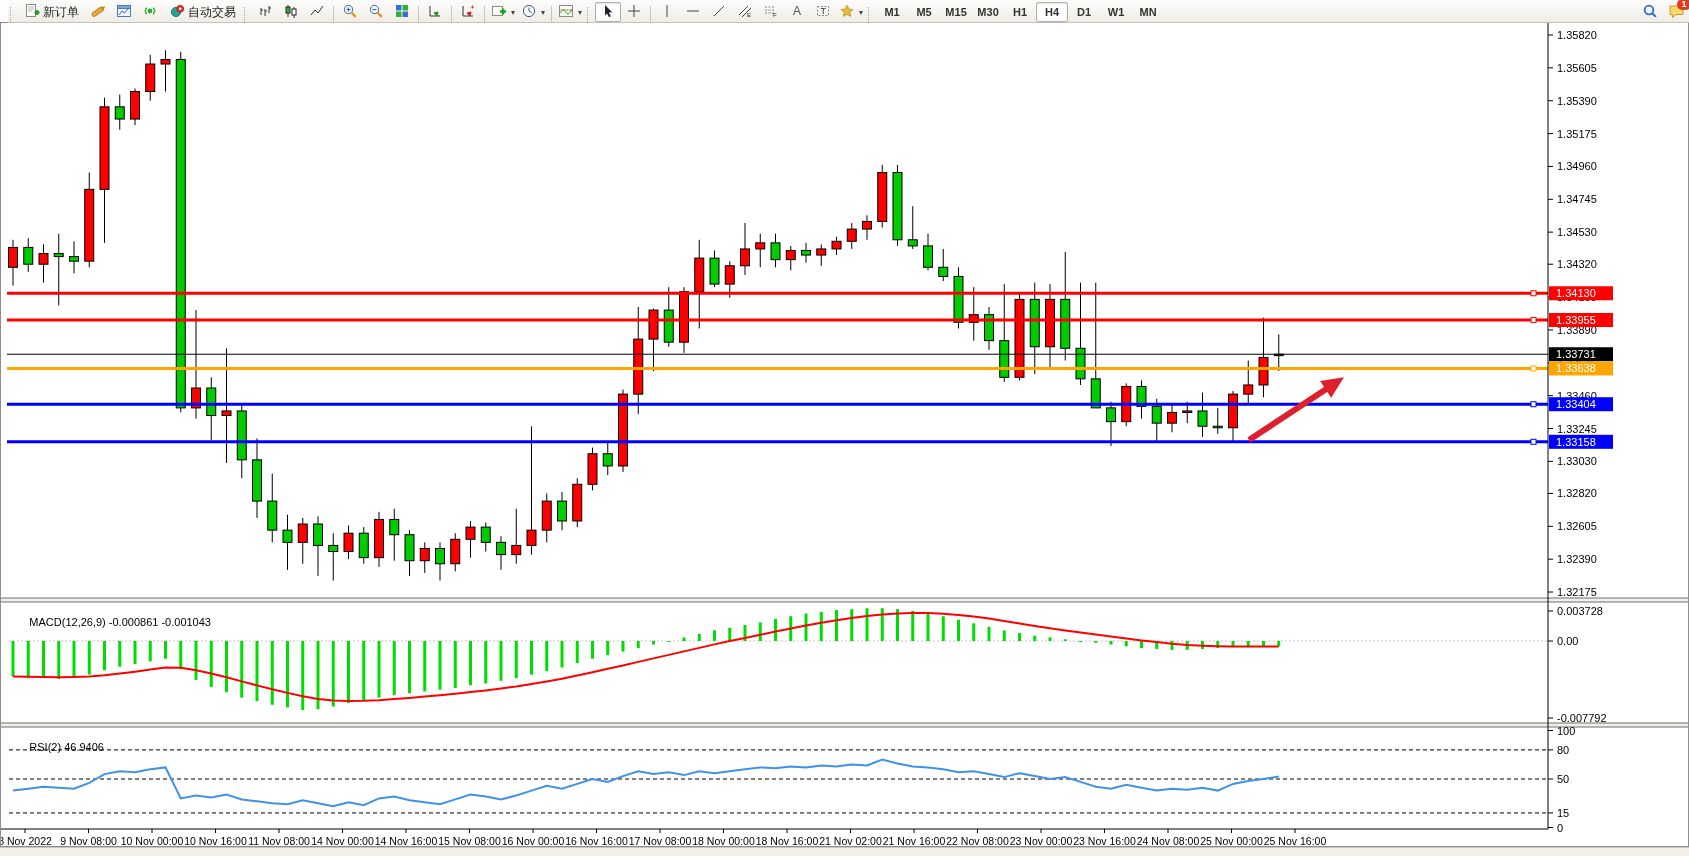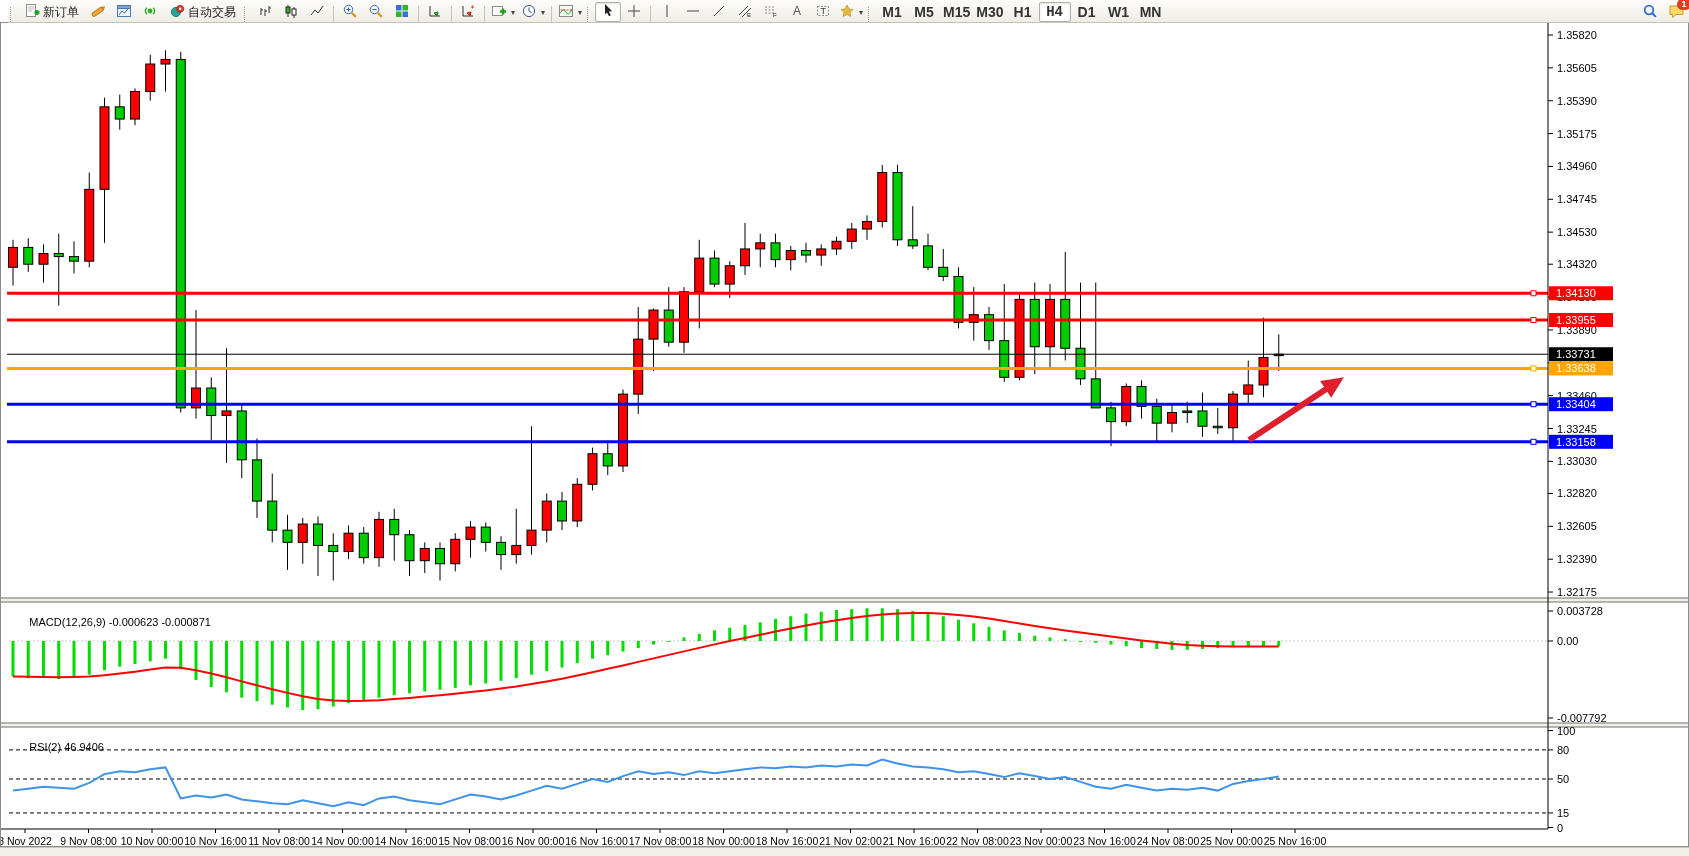--- a/index.html
+++ b/index.html
@@ -5,25 +5,25 @@
   html,body{margin:0;padding:0;background:#d4d0c8;width:1689px;height:856px;overflow:hidden;
     font-family:"Liberation Sans","DejaVu Sans",sans-serif;}
   #root{position:relative;width:1689px;height:856px;background:#fff;}
   
   #toolbar{position:absolute;left:0;top:0;width:1689px;height:22px;z-index:5;
     background:linear-gradient(#fdfdfc,#efece4);border-bottom:1px solid #c6c2b8;
     display:flex;align-items:flex-end;font-size:12px;color:#222;margin-left:8px;}
   .tbtn{height:18px;min-width:20px;display:flex;align-items:center;justify-content:center;
     padding:0 2px;border:1px solid transparent;border-radius:2px;gap:3px;}
   .tbtn.lbl{padding:0 5px;}
-  .tbtn.active{background:#fff;border:1px solid #b5b1a6;box-shadow:inset 0 1px 2px rgba(0,0,0,.12);font-family:Liberation Mono, monospace;}
+  .tbtn.active{background:#fff;border:1px solid #b5b1a6;box-shadow:inset 0 1px 2px rgba(0,0,0,.12);}
   .grip{width:4px;height:15px;border-left:1px dotted #a9a49a;margin:0 3px 0 2px;}
   .sep{width:1px;height:16px;background:#c9c4ba;margin:0 3px;}
   .caret{font-size:8px;color:#444;margin-left:1px;}
-  .tf{font-size:14px;font-weight:bold;color:#333;min-width:26px;}
+  .tf{font-size:11px;font-weight:bold;color:#333;min-width:26px;}
   .spacer{flex:1;}
   .badge{position:absolute;top:-4px;right:-6px;background:#e03c20;color:#fff;border-radius:7px;
     font-size:9px;font-weight:bold;padding:0 4px;line-height:11px;}
   .icwrap{position:relative;display:flex;align-items:center;}
   
   #chartwin{position:absolute;left:0;top:22px;width:1687px;height:823px;border:1px solid #8d8d8d;background:#fff;z-index:1;}
   #chart-svg{position:absolute;left:0;top:0;z-index:1;}
   .ovl{position:absolute;z-index:3;font-size:11px;color:#000;white-space:pre;}
   #status{position:absolute;left:0;top:847px;width:1689px;height:9px;background:#f1efe8;border-top:1px solid #cac6bc;z-index:5;}
 </style>
@@ -621,21 +621,21 @@
         <line x1="1167" y1="806" x2="1167" y2="810" stroke="#000"></line>
         <text x="1167" y="822" font-size="10.5" text-anchor="middle" fill="#000" font-family="Liberation Sans, DejaVu Sans, sans-serif">24 Nov 08:00</text>
         <line x1="1230.5" y1="806" x2="1230.5" y2="810" stroke="#000"></line>
         <text x="1230.5" y="822" font-size="10.5" text-anchor="middle" fill="#000" font-family="Liberation Sans, DejaVu Sans, sans-serif">25 Nov 00:00</text>
         <line x1="1294" y1="806" x2="1294" y2="810" stroke="#000"></line>
         <text x="1294" y="822" font-size="10.5" text-anchor="middle" fill="#000" font-family="Liberation Sans, DejaVu Sans, sans-serif">25 Nov 16:00</text>
       </svg>
 
 
     <div class="ovl" style="left:10px;top:581px;">
-      <span>MACD(12,26,9)</span> <span>-0.000623 -0.000871</span>
+      <span>MACD(12,26,9)</span> <span>-0.000861 -0.001043</span>
     </div>
     <div class="ovl" style="left:10px;top:706px;">
       <span>RSI(2)</span> <span>46.9406</span>
     </div>
   </div>
 
   <div id="status"></div>
 </div>
 
 </body></html>

